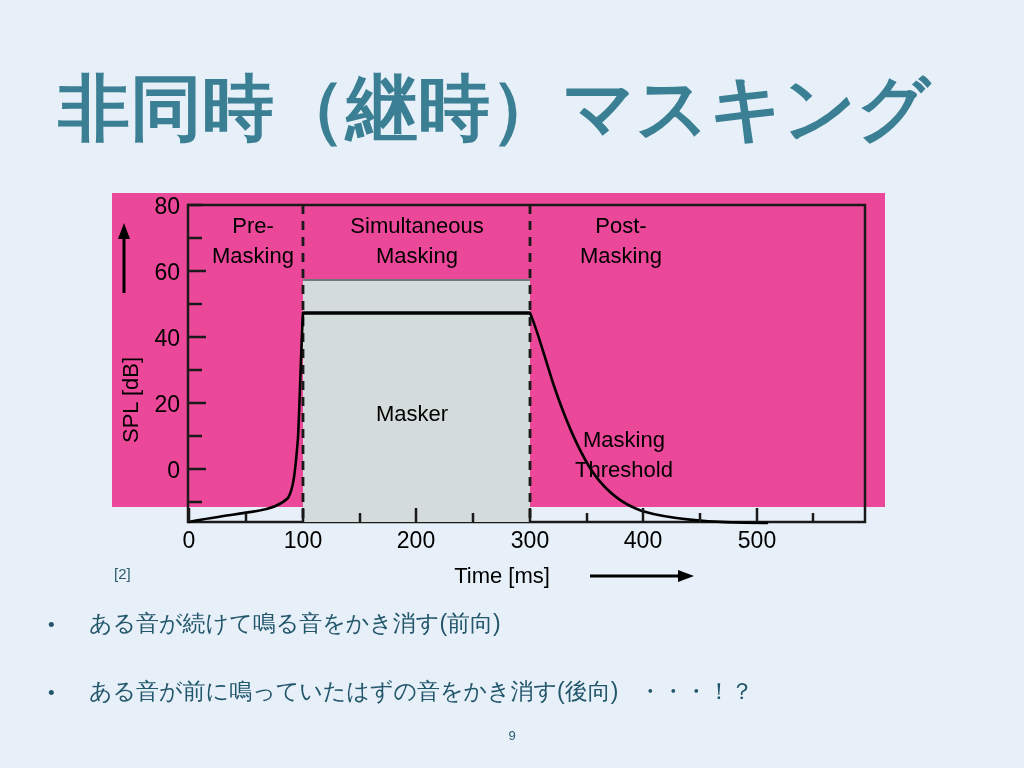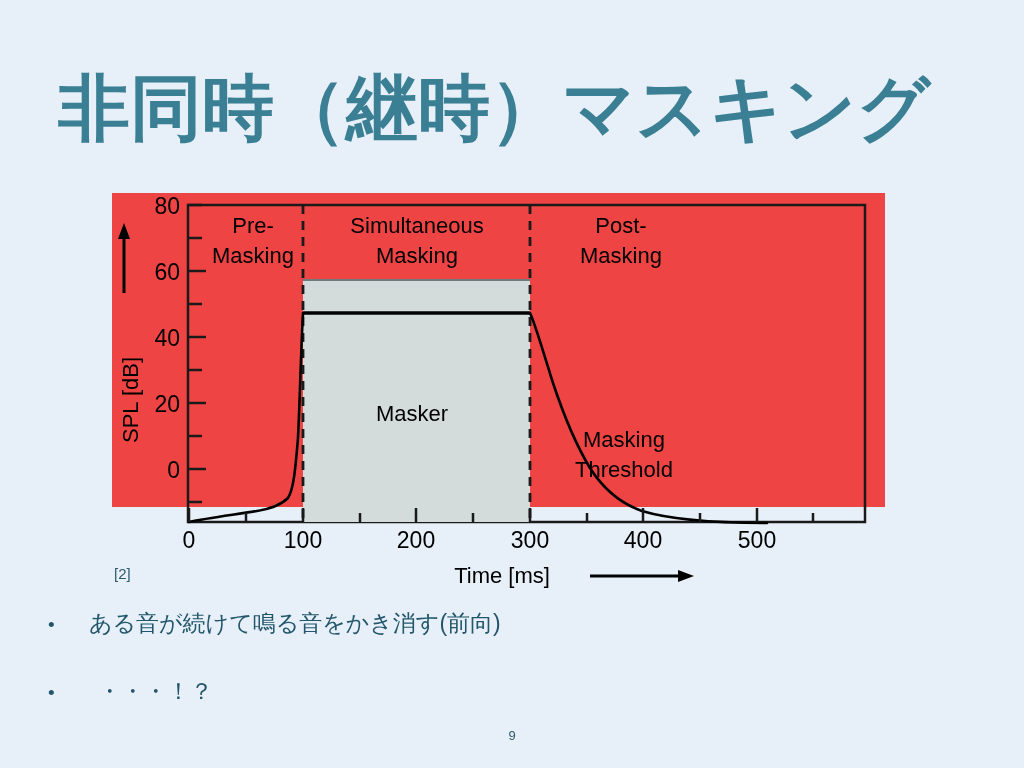--- a/index.html
+++ b/index.html
@@ -30,21 +30,21 @@
     margin-top: 45px;
   }
 
   
   #figure-panel {
     position: absolute;
     left: 112px;
     top: 193px;
     width: 773px;
     height: 314px;
-    background: #ef4444;
+    background: #ec4899;
   }
 
   #figure-svg {
     display: block;
   }
 
   #citation {
     position: absolute;
     left: 114px;
     top: 565px;
@@ -219,16 +219,17 @@
 <div id="citation">[2]</div>
 
 <div id="bullet-0" class="bullet-row">
   <span class="bullet-dot">•</span>
   <span class="bullet-text">ある音が続けて鳴る音をかき消す(前向)</span>
   <span class="bullet-tail"></span>
 </div>
 
 <div id="bullet-1" class="bullet-row">
   <span class="bullet-dot">•</span>
+  <span class="bullet-text">ある音が前に鳴っていたはずの音をかき消す(後向)</span>
   <span class="bullet-tail">・・・！？</span>
 </div>
 
 <div id="page-number">9</div>
 
 </body></html>

